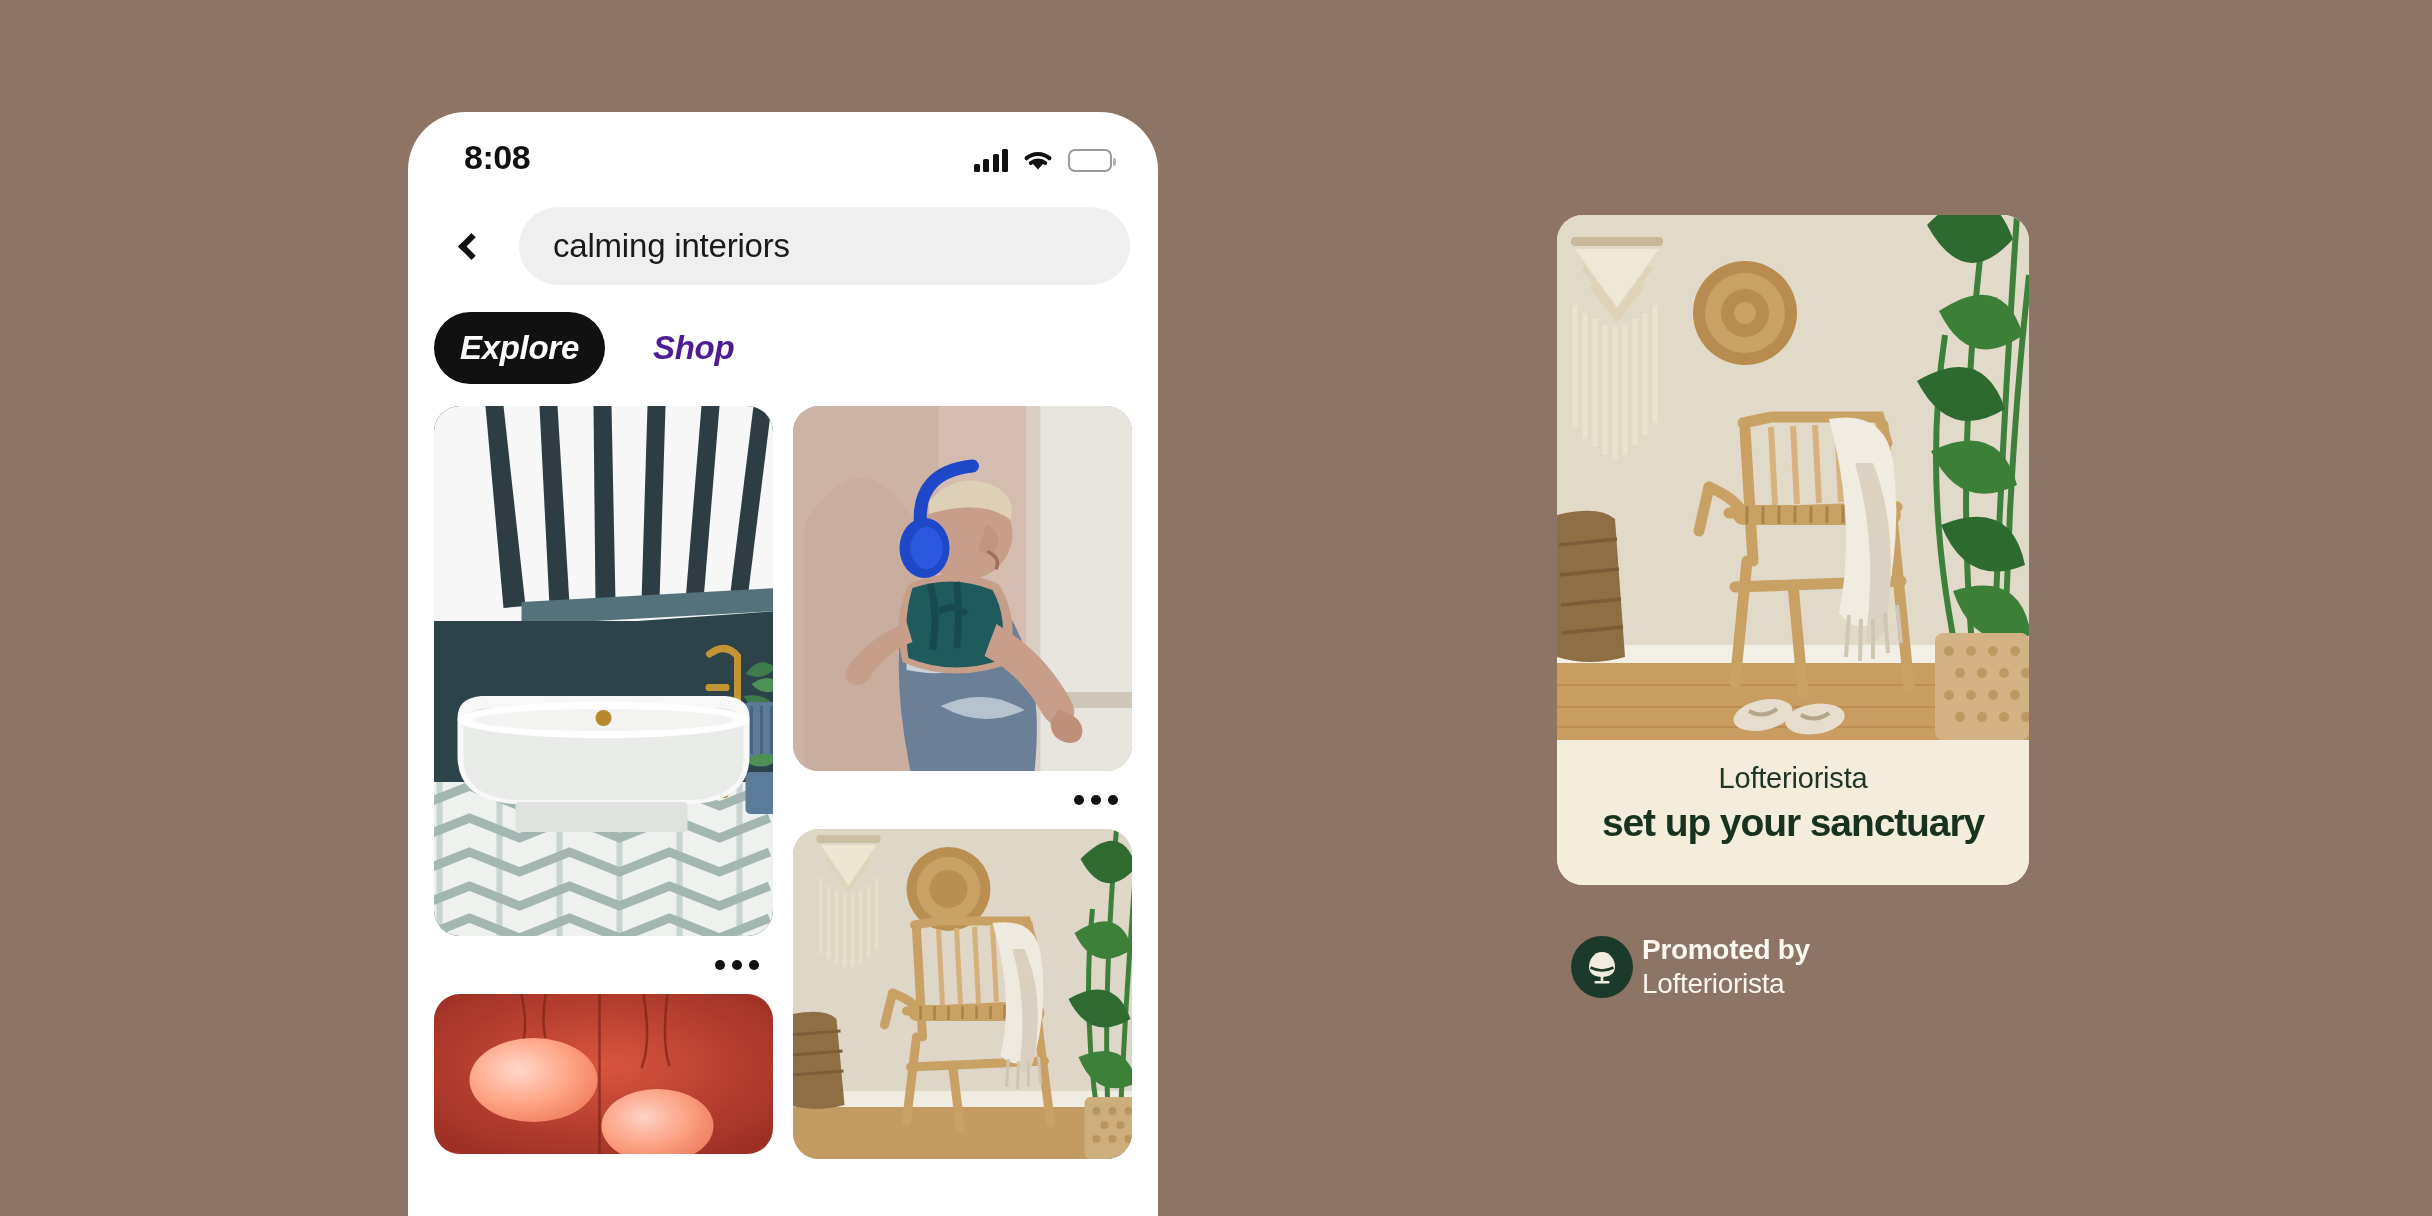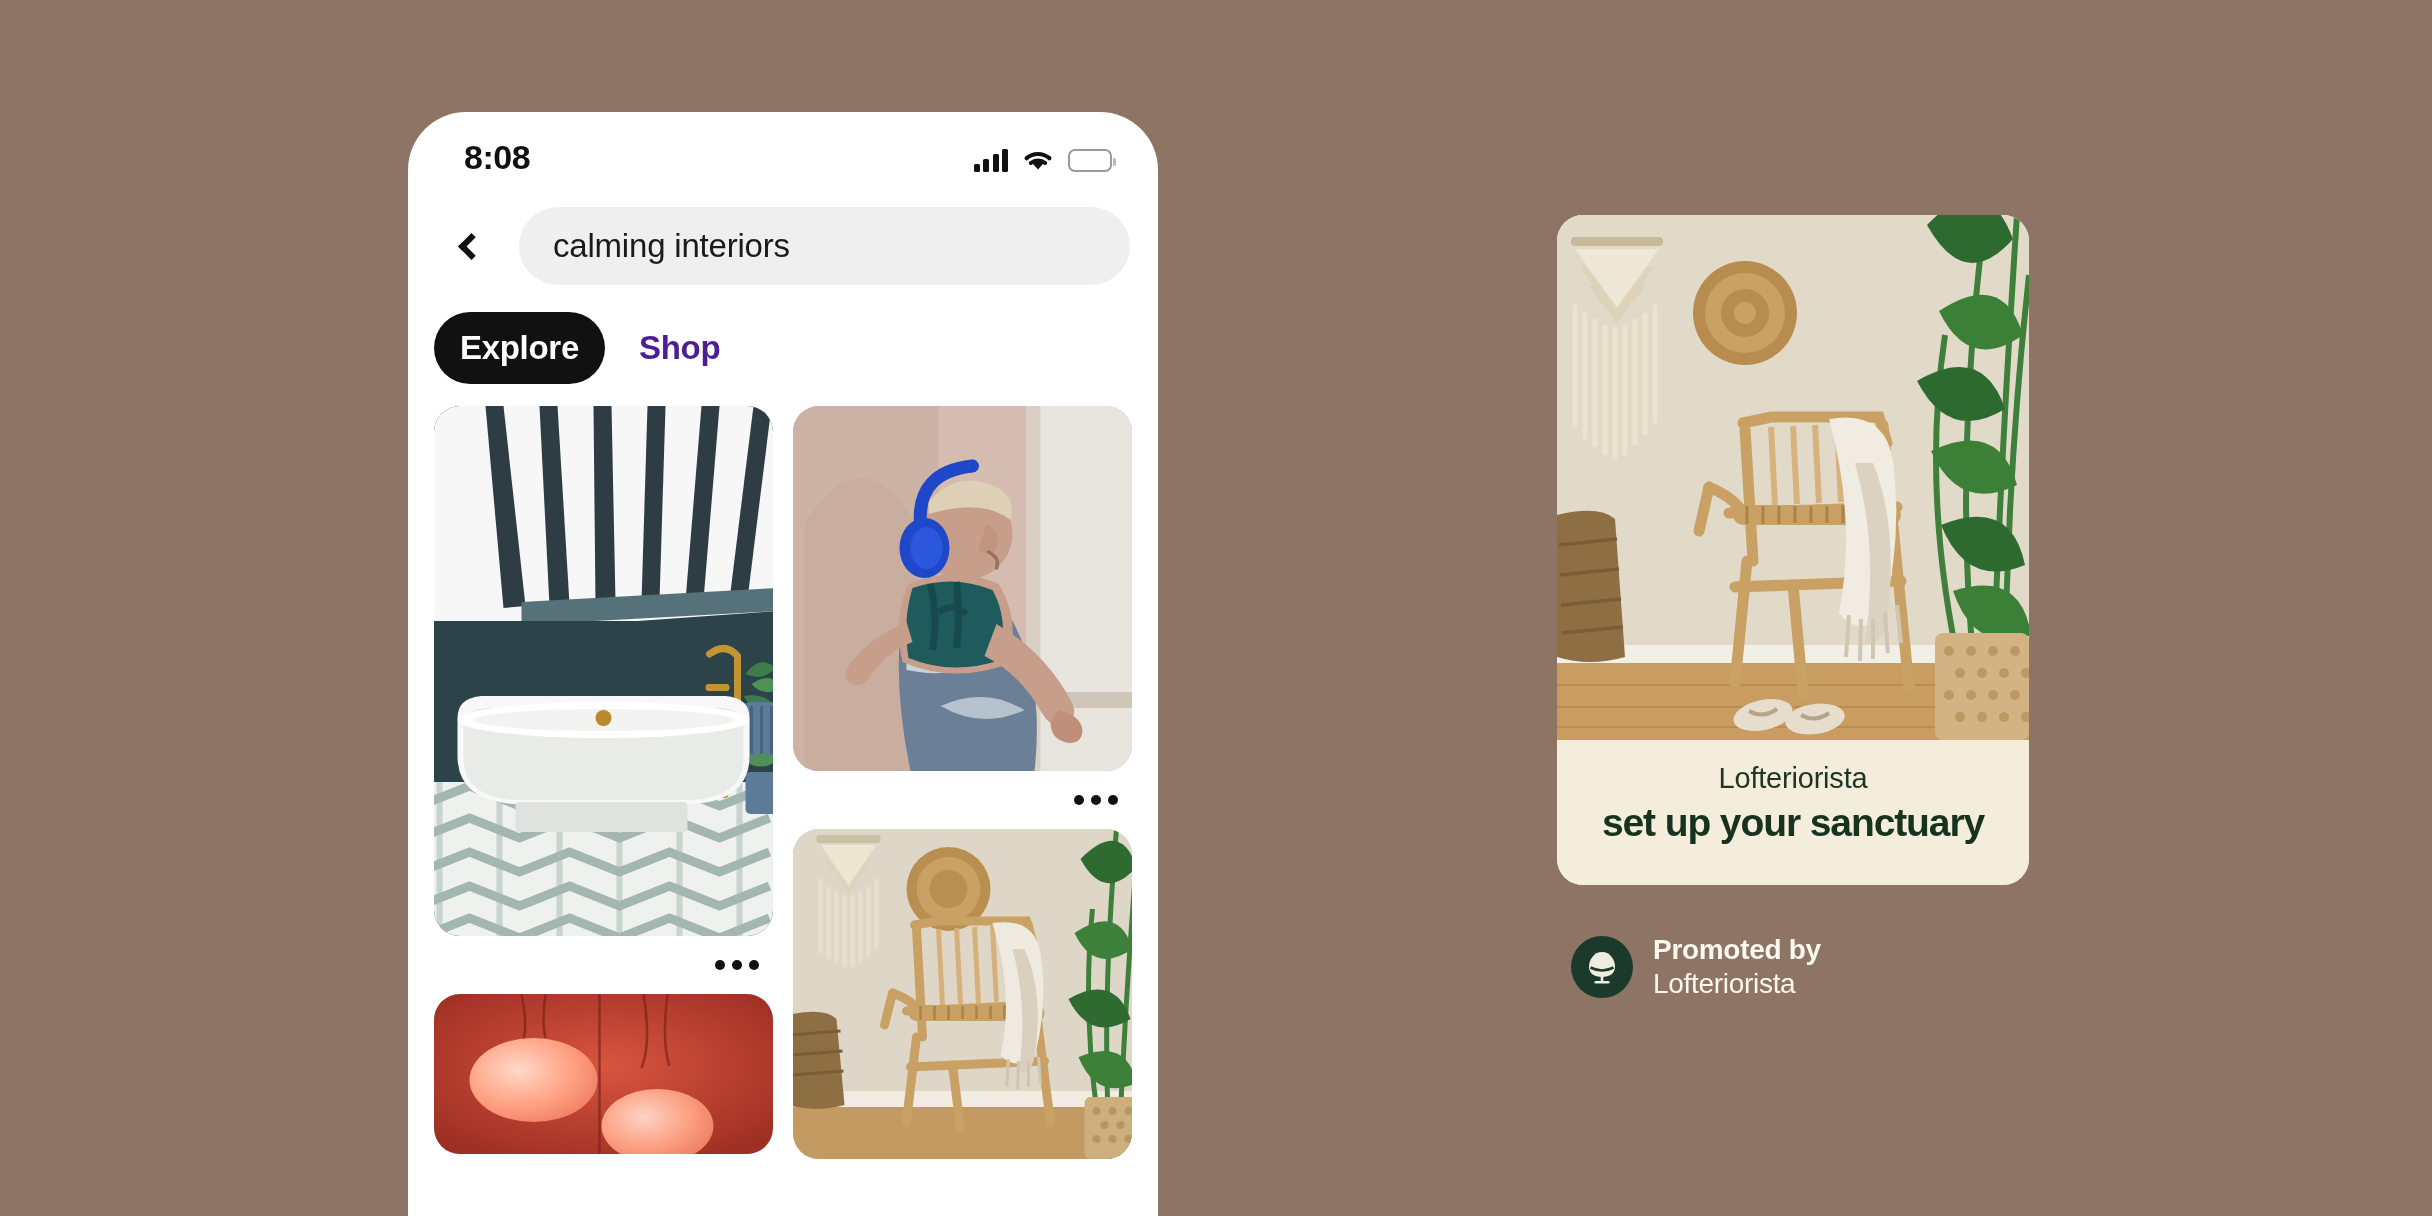--- a/index.html
+++ b/index.html
@@ -124,22 +124,23 @@
   .search-value {
     font-size: 33px;
     color: #1a1a1a;
     letter-spacing: -0.2px;
   }
 
   
   .tabs {
     display: flex;
     align-items: center;
-    gap: 8px;
+    gap: 22px;
     padding: 18px 0 16px 26px;
+    font-style: italic;
   }
   .tab {
     font-size: 33px;
     font-weight: 700;
     color: #4c1d95;
     padding: 17px 26px;
     border-radius: 40px;
     cursor: pointer;
     white-space: nowrap;
     letter-spacing: -0.3px;
@@ -229,21 +230,21 @@
     font-size: 30px;
     font-weight: 700;
     color: #fdf8f0;
     line-height: 1.28;
     letter-spacing: -0.4px;
     max-width: 400px;
   }
   .promoted-row {
     display: flex;
     align-items: center;
-    gap: 20px;
+    gap: 9px;
     margin-top: 24px;
   }
   .avatar {
     width: 62px; height: 62px;
     border-radius: 50%;
     background: #1c3a2b;
     display: flex; align-items: center; justify-content: center;
     flex: 0 0 auto;
   }
   .promoted-text {

